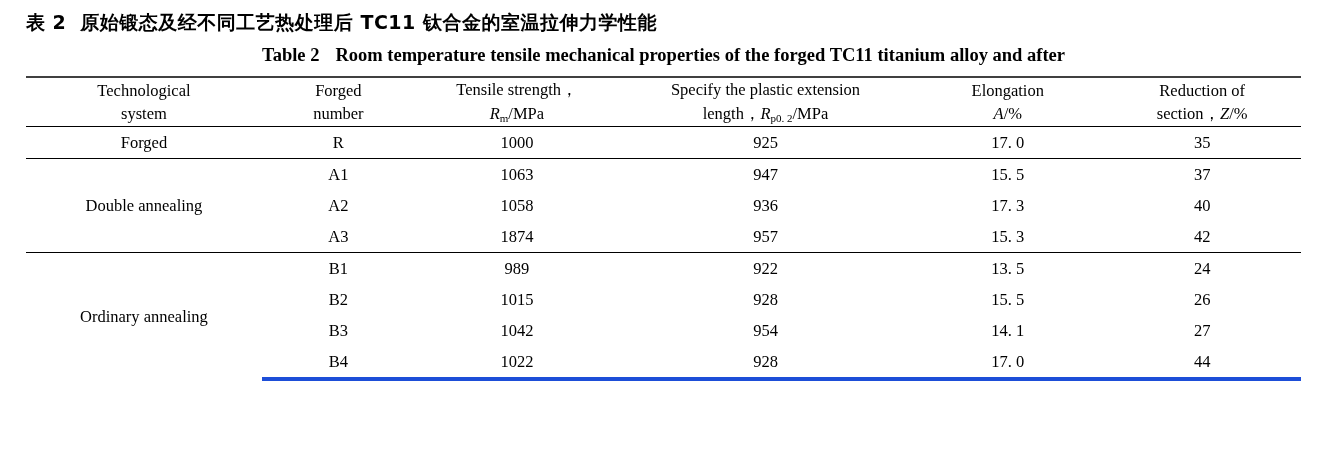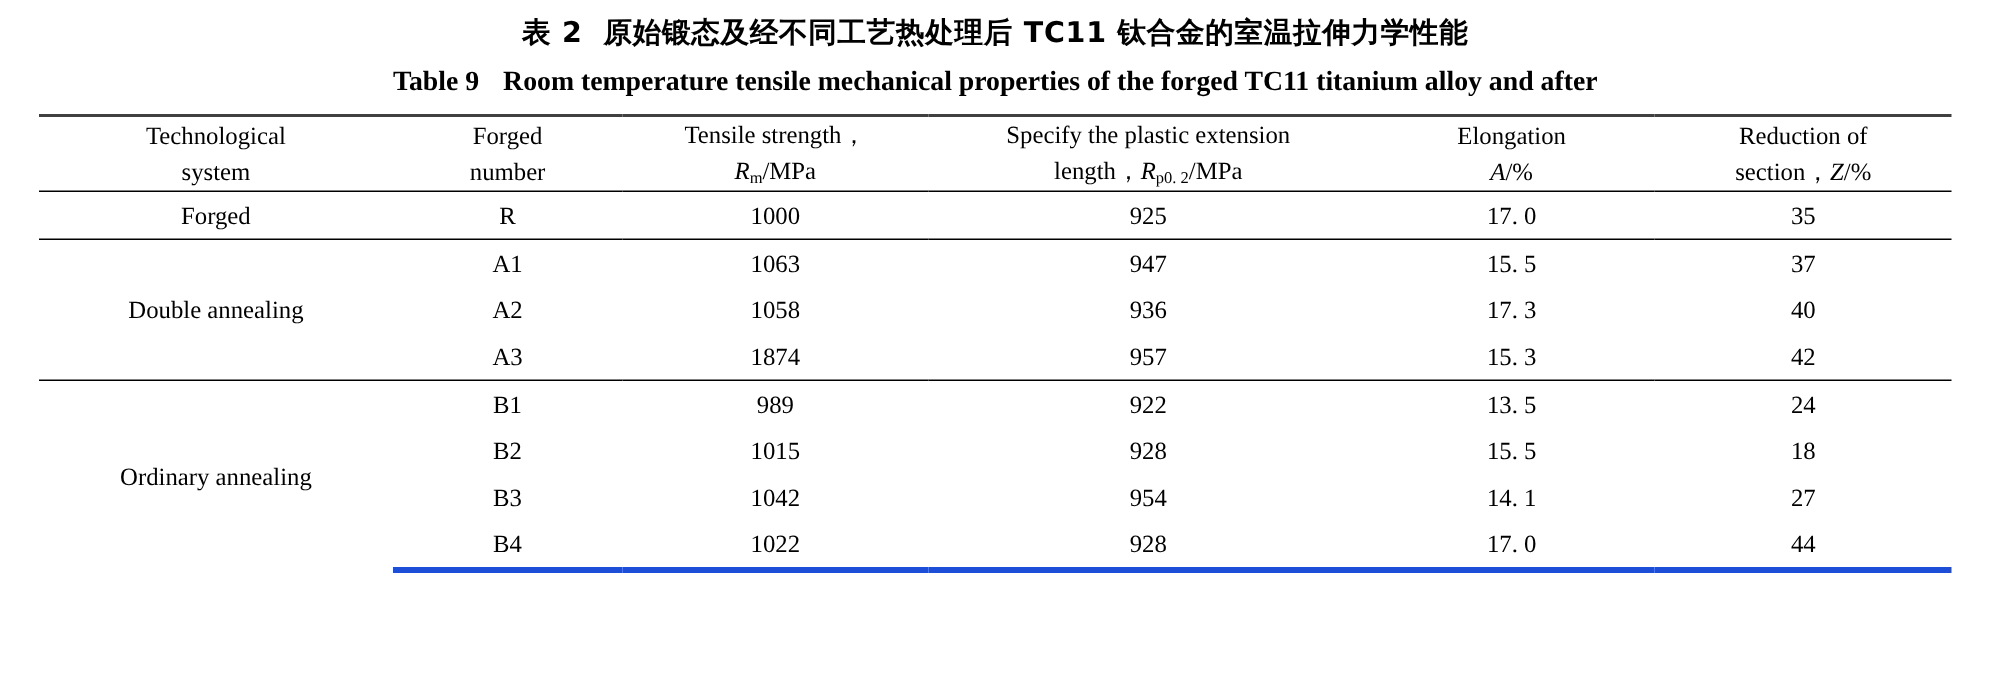--- a/index.html
+++ b/index.html
@@ -15,21 +15,20 @@
     overflow: hidden;
   }
   .page {
     width: 1327px;
     height: 450px;
     position: relative;
     box-sizing: border-box;
     padding: 0 26px;
   }
   .title-cn {
-    text-align: center;
     font-family: "DejaVu Sans", sans-serif;
     font-size: 19px;
     font-weight: bold;
     letter-spacing: 0.5px;
     padding-top: 8px;
     line-height: 1.5;
   }
   .title-cn .lbl { margin-right: 14px; }
   .title-en {
     text-align: center;
@@ -77,21 +76,21 @@
 <body>
 
 <div class="page">
 
   <div class="title-cn">
     <span class="lbl">表 2</span><span>原始锻态及经不同工艺热处理后 TC11 钛合金的室温拉伸力学性能</span>
   </div>
 
   <div class="title-en">
     <div>
-      <span class="lbl">Table 9</span><span>Room temperature tensile mechanical properties of the forged TC11 titanium alloy and after</span>
+      <span class="lbl">Table 2</span><span>Room temperature tensile mechanical properties of the forged TC11 titanium alloy and after</span>
     </div>
   </div>
 
   <table class="tbl">
     <colgroup>
       <col style="width:18.5%">
       <col style="width:12%">
       <col style="width:16%">
       <col style="width:23%">
       <col style="width:15%">
@@ -166,21 +165,21 @@
         <td>989</td>
         <td>922</td>
         <td>13. 5</td>
         <td>24</td>
       </tr>
       <tr>
         <td>B2</td>
         <td>1015</td>
         <td>928</td>
         <td>15. 5</td>
-        <td>18</td>
+        <td>26</td>
       </tr>
       <tr>
         <td>B3</td>
         <td>1042</td>
         <td>954</td>
         <td>14. 1</td>
         <td>27</td>
       </tr>
       <tr class="rule-bot">
         <td>B4</td>

